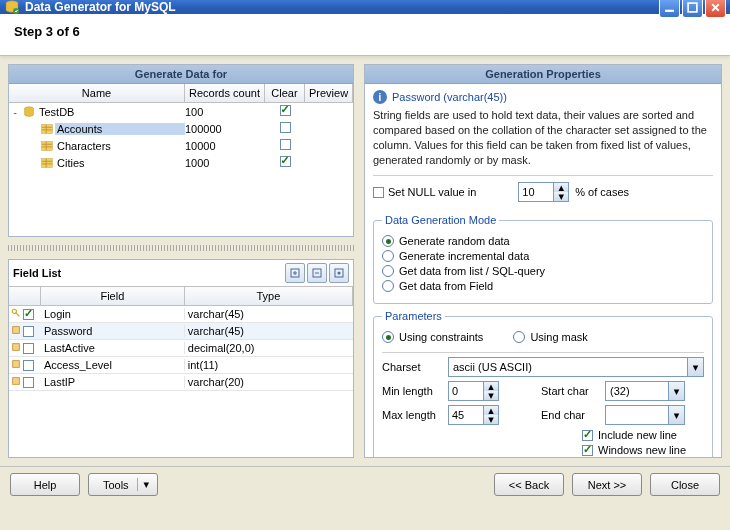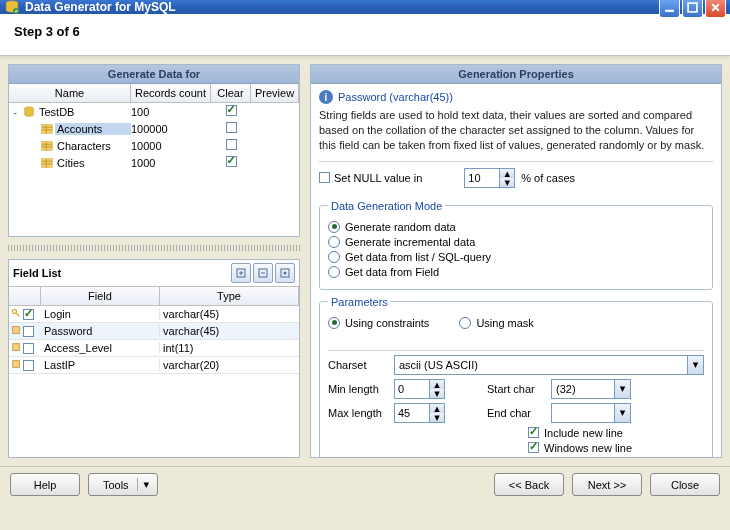--- a/index.html
+++ b/index.html
@@ -15,21 +15,21 @@
 
 .step-band { background: #fff; border-bottom: 1px solid #c0c0c0; padding: 10px 14px 8px; box-shadow: 0 2px 3px rgba(0,0,0,0.08); }
 .step-band .step { font-weight: bold; font-size: 13px; margin-bottom: 8px; }
 .step-band .desc { margin-left: 12px; }
 
 .main-area { display: flex; gap: 10px; padding: 8px; height: 410px; }
 
 .panel { border: 1px solid #a9b7c9; background: #fff; display: flex; flex-direction: column; }
 .panel-head { background: linear-gradient(to bottom, #b3c7e0, #9db8d8); color: #2a3f5f; text-align: center; font-weight: bold; padding: 3px; border-bottom: 1px solid #8fa3bf; font-size: 11px; }
 
-.left-col { width: 292px; display: flex; flex-direction: column; gap: 6px; }
+.left-col { width: 346px; display: flex; flex-direction: column; gap: 6px; }
 .right-col { flex: 1; display: flex; flex-direction: column; }
 
 .tree-head { display: flex; border-bottom: 1px solid #c0c0c0; background: linear-gradient(to bottom,#fcfcfd,#e8edf5); }
 .tree-head div { padding: 3px 4px; border-right: 1px solid #c0c0c0; text-align: center; }
 .th-name { flex: 1; }
 .th-rec { width: 80px; }
 .th-clear { width: 40px; }
 .th-prev { width: 48px; }
 
 .tree-body { flex: 1; overflow: auto; }
@@ -270,20 +270,30 @@
               <span class="field">Password</span>
               <span class="type">varchar(45)</span>
             </div>
             <div class="fl-row">
               <span class="pre">
                 <span><svg class="key-icon" viewBox="0 0 12 12">
                     <rect x="2" y="2" width="8" height="8" fill="#f5d080" stroke="#c09030"></rect>
                   </svg></span>
                 <span class="chk"></span>
               </span>
+              <span class="field">LastActive</span>
+              <span class="type">decimal(20,0)</span>
+            </div>
+            <div class="fl-row">
+              <span class="pre">
+                <span><svg class="key-icon" viewBox="0 0 12 12">
+                    <rect x="2" y="2" width="8" height="8" fill="#f5d080" stroke="#c09030"></rect>
+                  </svg></span>
+                <span class="chk"></span>
+              </span>
               <span class="field">Access_Level</span>
               <span class="type">int(11)</span>
             </div>
             <div class="fl-row">
               <span class="pre">
                 <span><svg class="key-icon" viewBox="0 0 12 12">
                     <rect x="2" y="2" width="8" height="8" fill="#f5d080" stroke="#c09030"></rect>
                   </svg></span>
                 <span class="chk"></span>
               </span>
@@ -337,21 +347,21 @@
             </div>
             <div class="radio-row">
               <span class="radio"></span>
               <span>Get data from Field</span>
             </div>
           </div>
       </fieldset>
 
       <fieldset>
         <legend>Parameters</legend>
-        <div style="display:flex;gap:30px;margin-bottom:18px" id="param-subs">
+        <div style="display:flex;gap:30px;margin-bottom:6px" id="param-subs">
             <div class="radio-row">
               <span class="radio on"></span>
               <span>Using constraints</span>
             </div>
             <div class="radio-row">
               <span class="radio"></span>
               <span>Using mask</span>
             </div>
           </div>
         <hr style="border:none;border-top:1px solid #d0d0d0;margin:4px 0">

